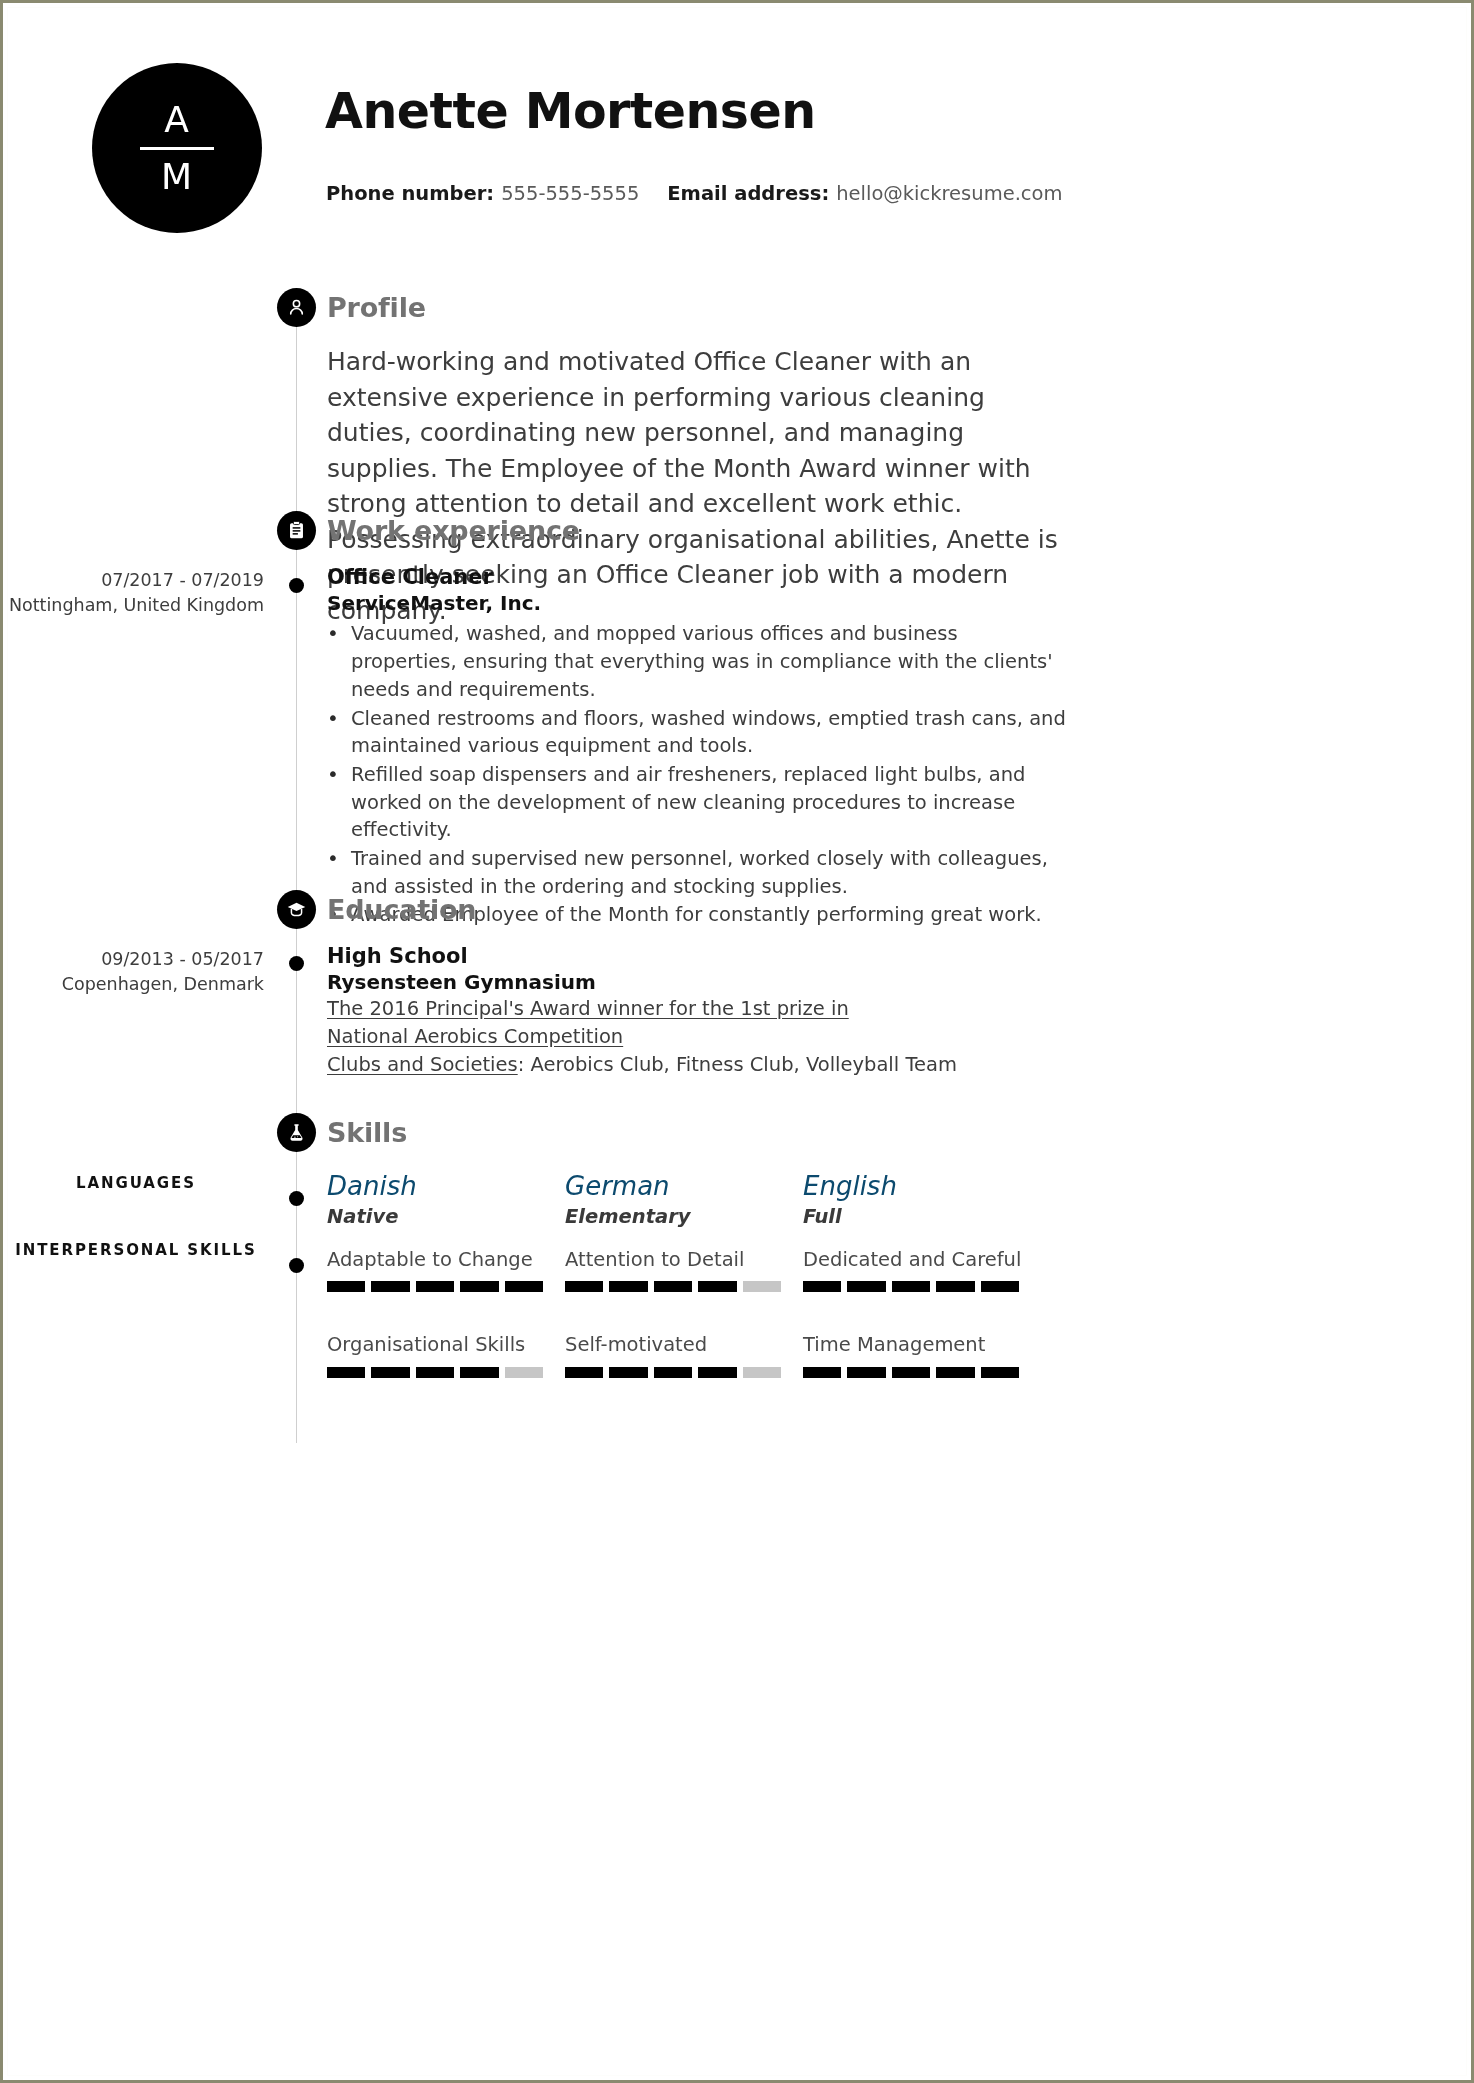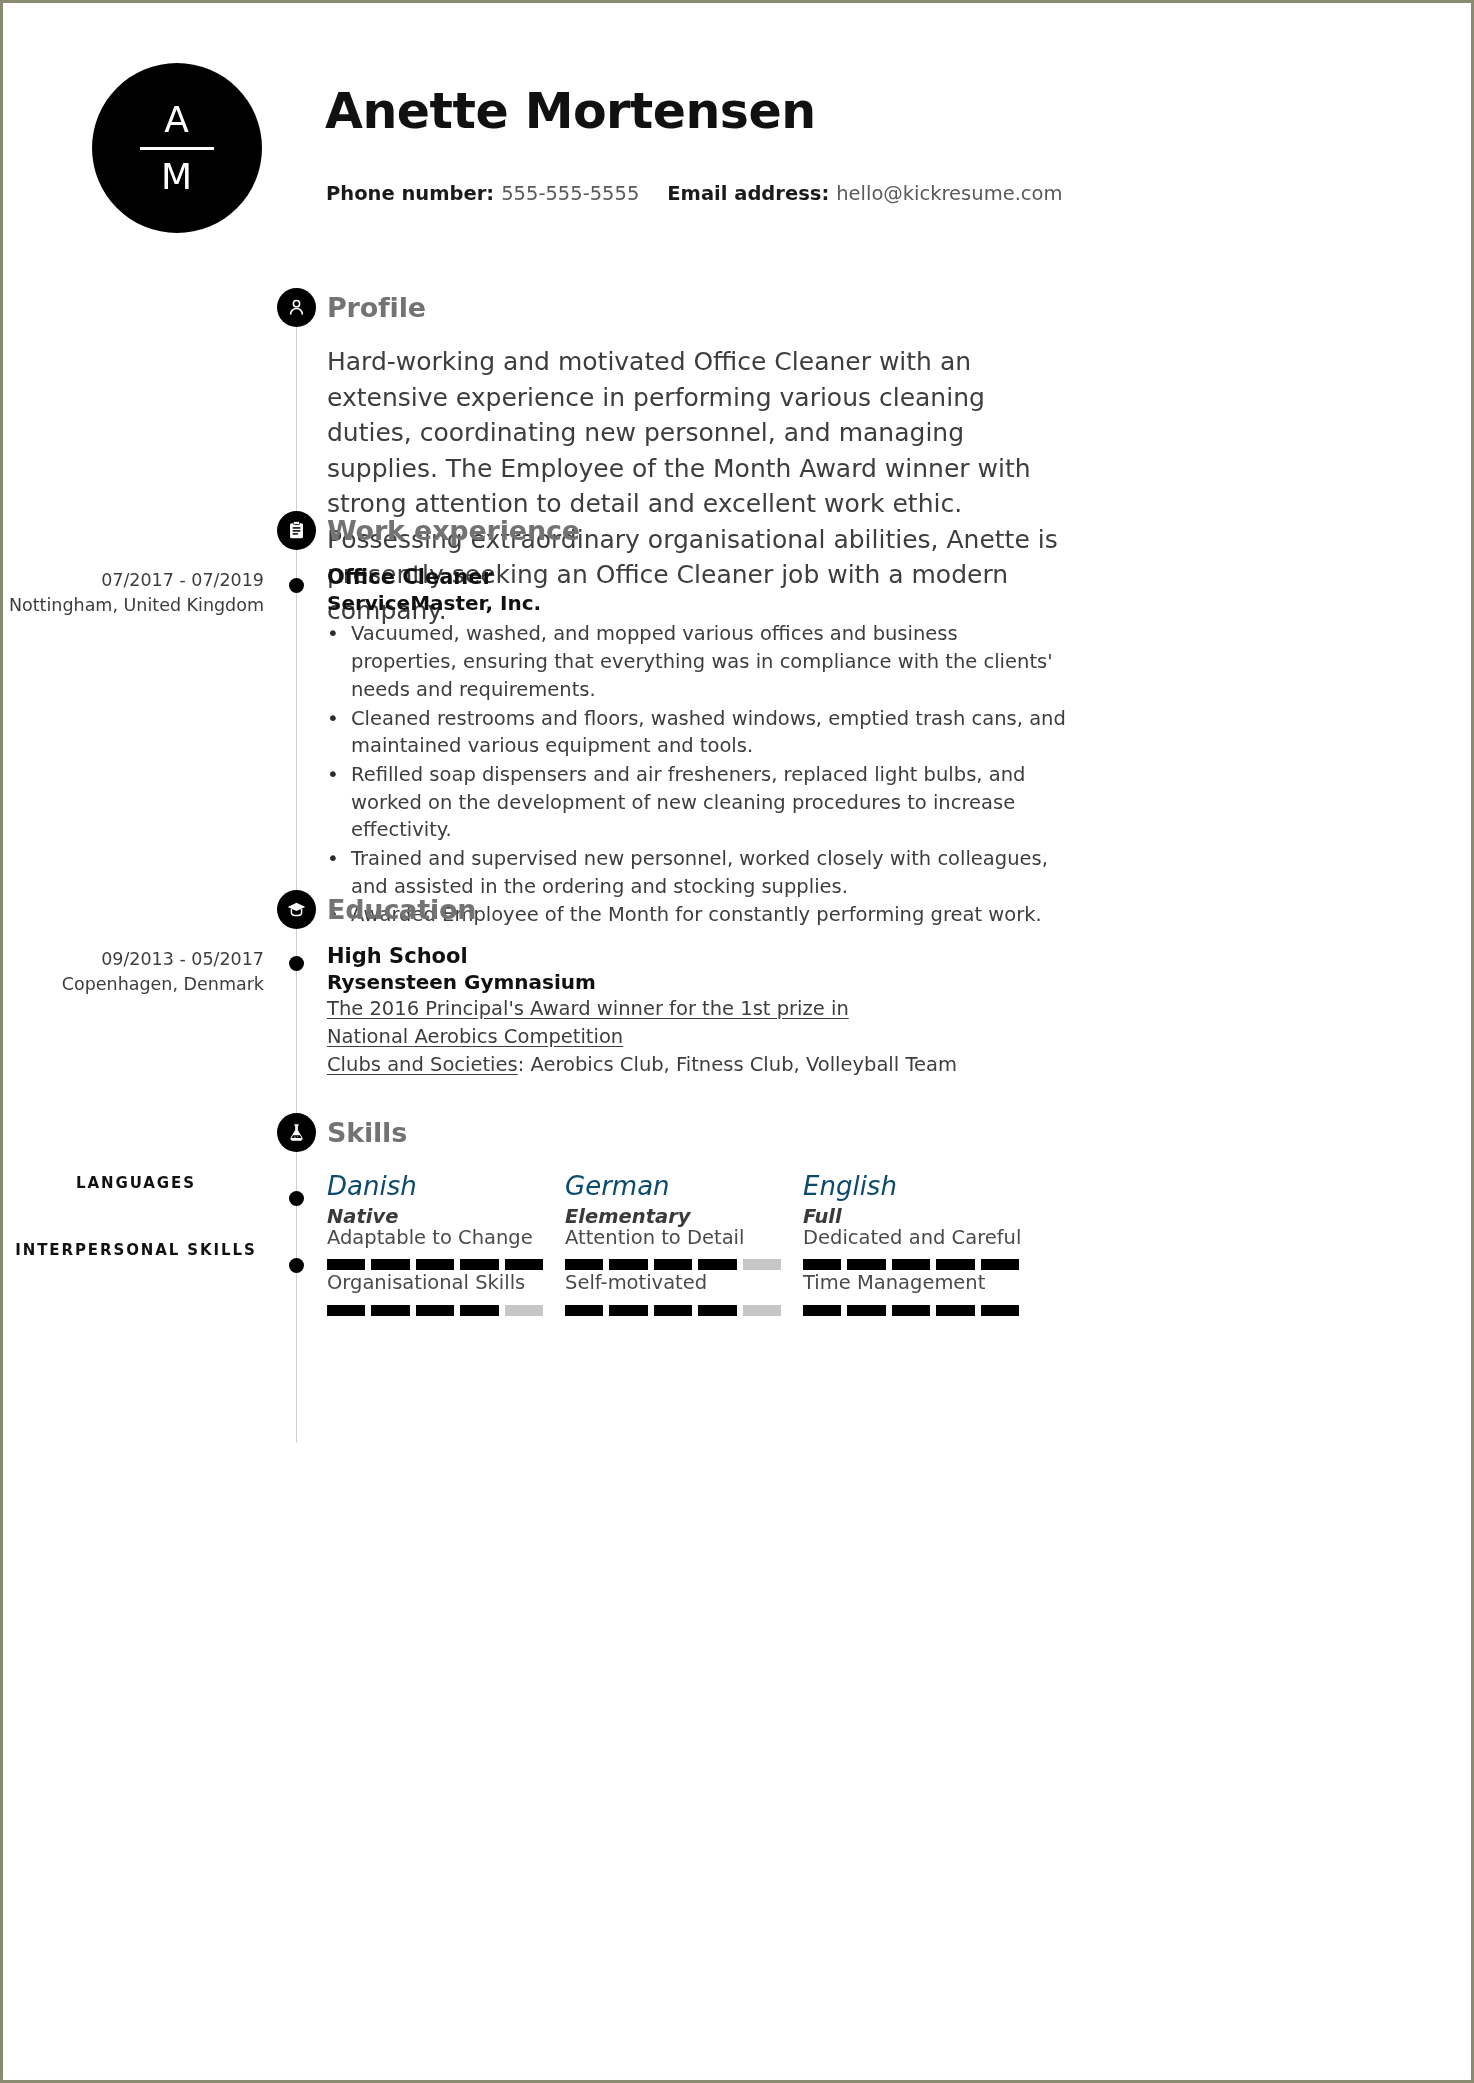--- a/index.html
+++ b/index.html
@@ -373,21 +373,21 @@
         <div class="skill-cell">
           <div class="lang-name">English</div>
           <div class="lang-level">Full</div>
         </div>
       </div>
     </div>
 
     <div>
       <div class="dot" style="top:145px;"></div>
       <div class="skills-label" style="top:128px;">INTERPERSONAL SKILLS</div>
-      <div class="skill-grid" style="top:112px; ">
+      <div class="skill-grid" style="top:134px; row-gap:40px;">
         <div class="skill-cell">
           <div class="skill-name">Adaptable to Change</div>
           <div class="rating">
                 <span class="seg on"></span>
                 <span class="seg on"></span>
                 <span class="seg on"></span>
                 <span class="seg on"></span>
                 <span class="seg on"></span>
               </div>
         </div>

